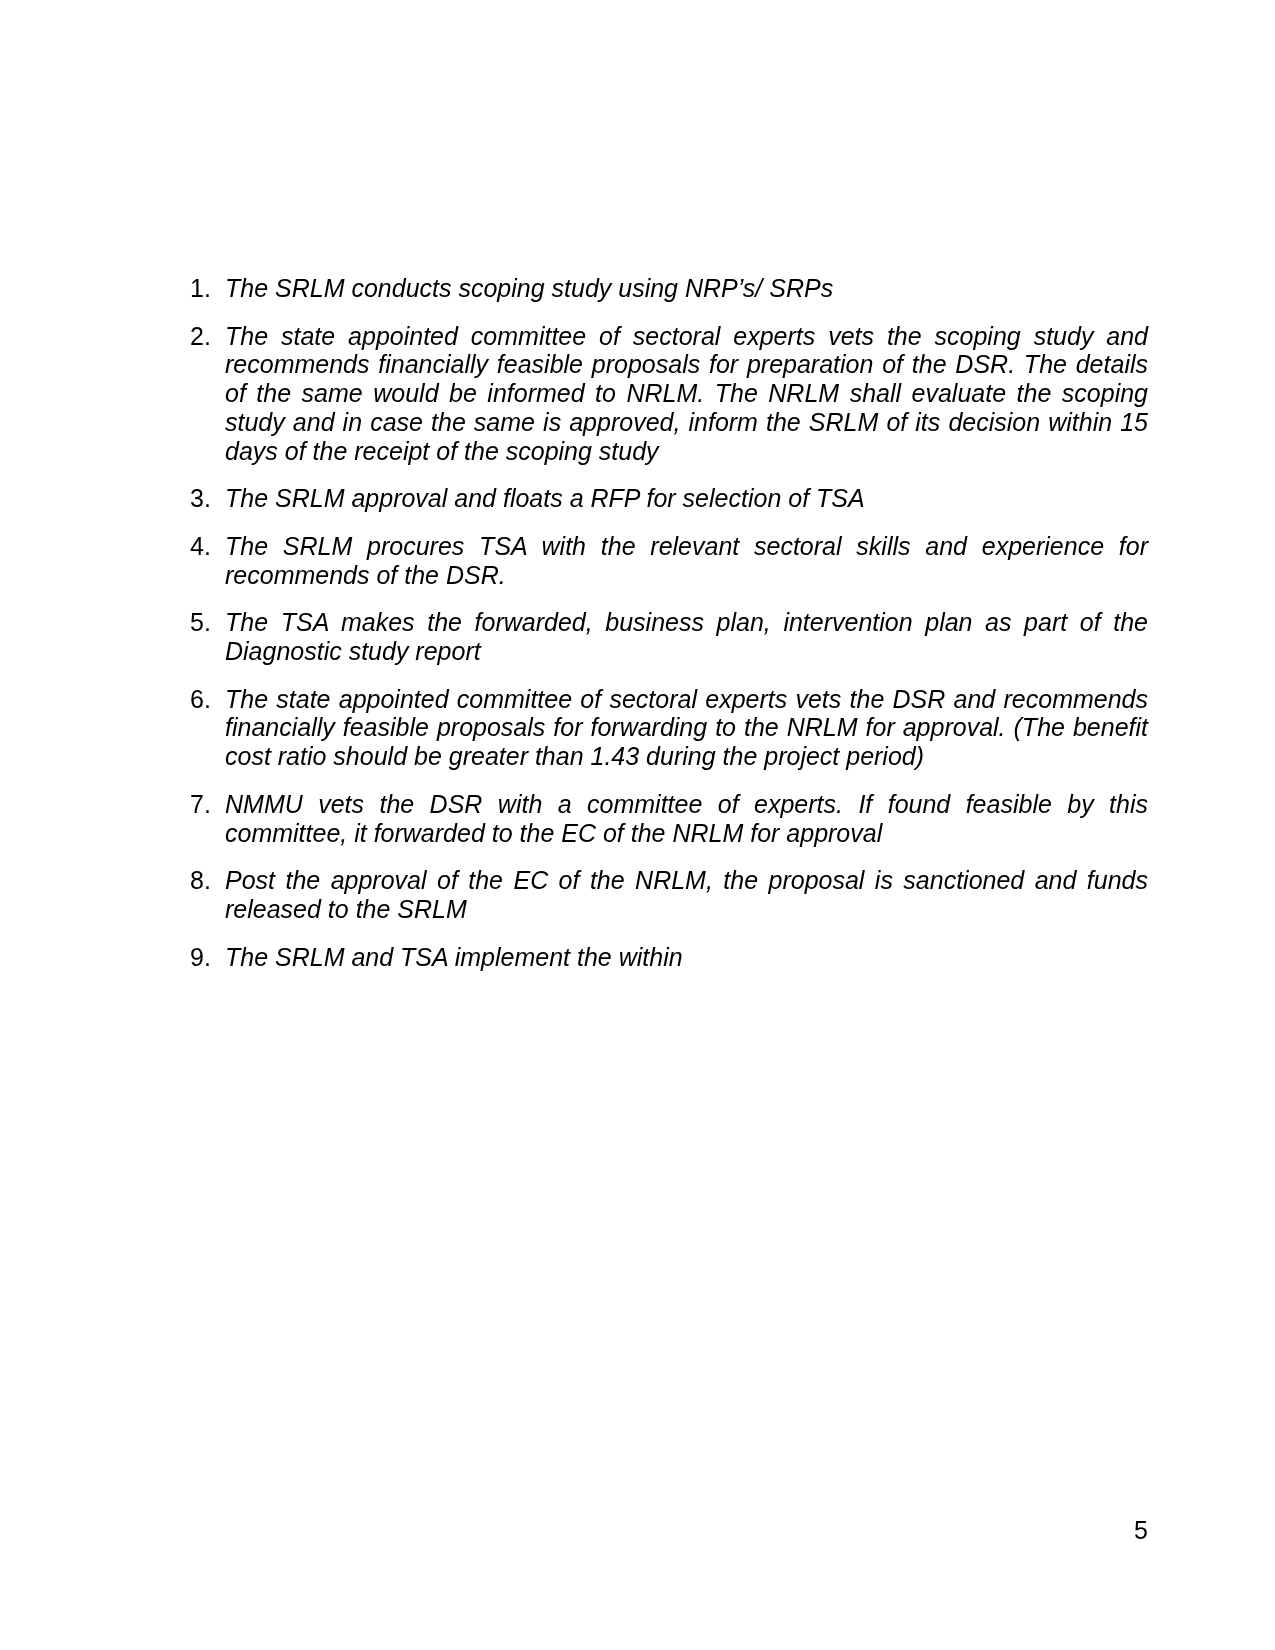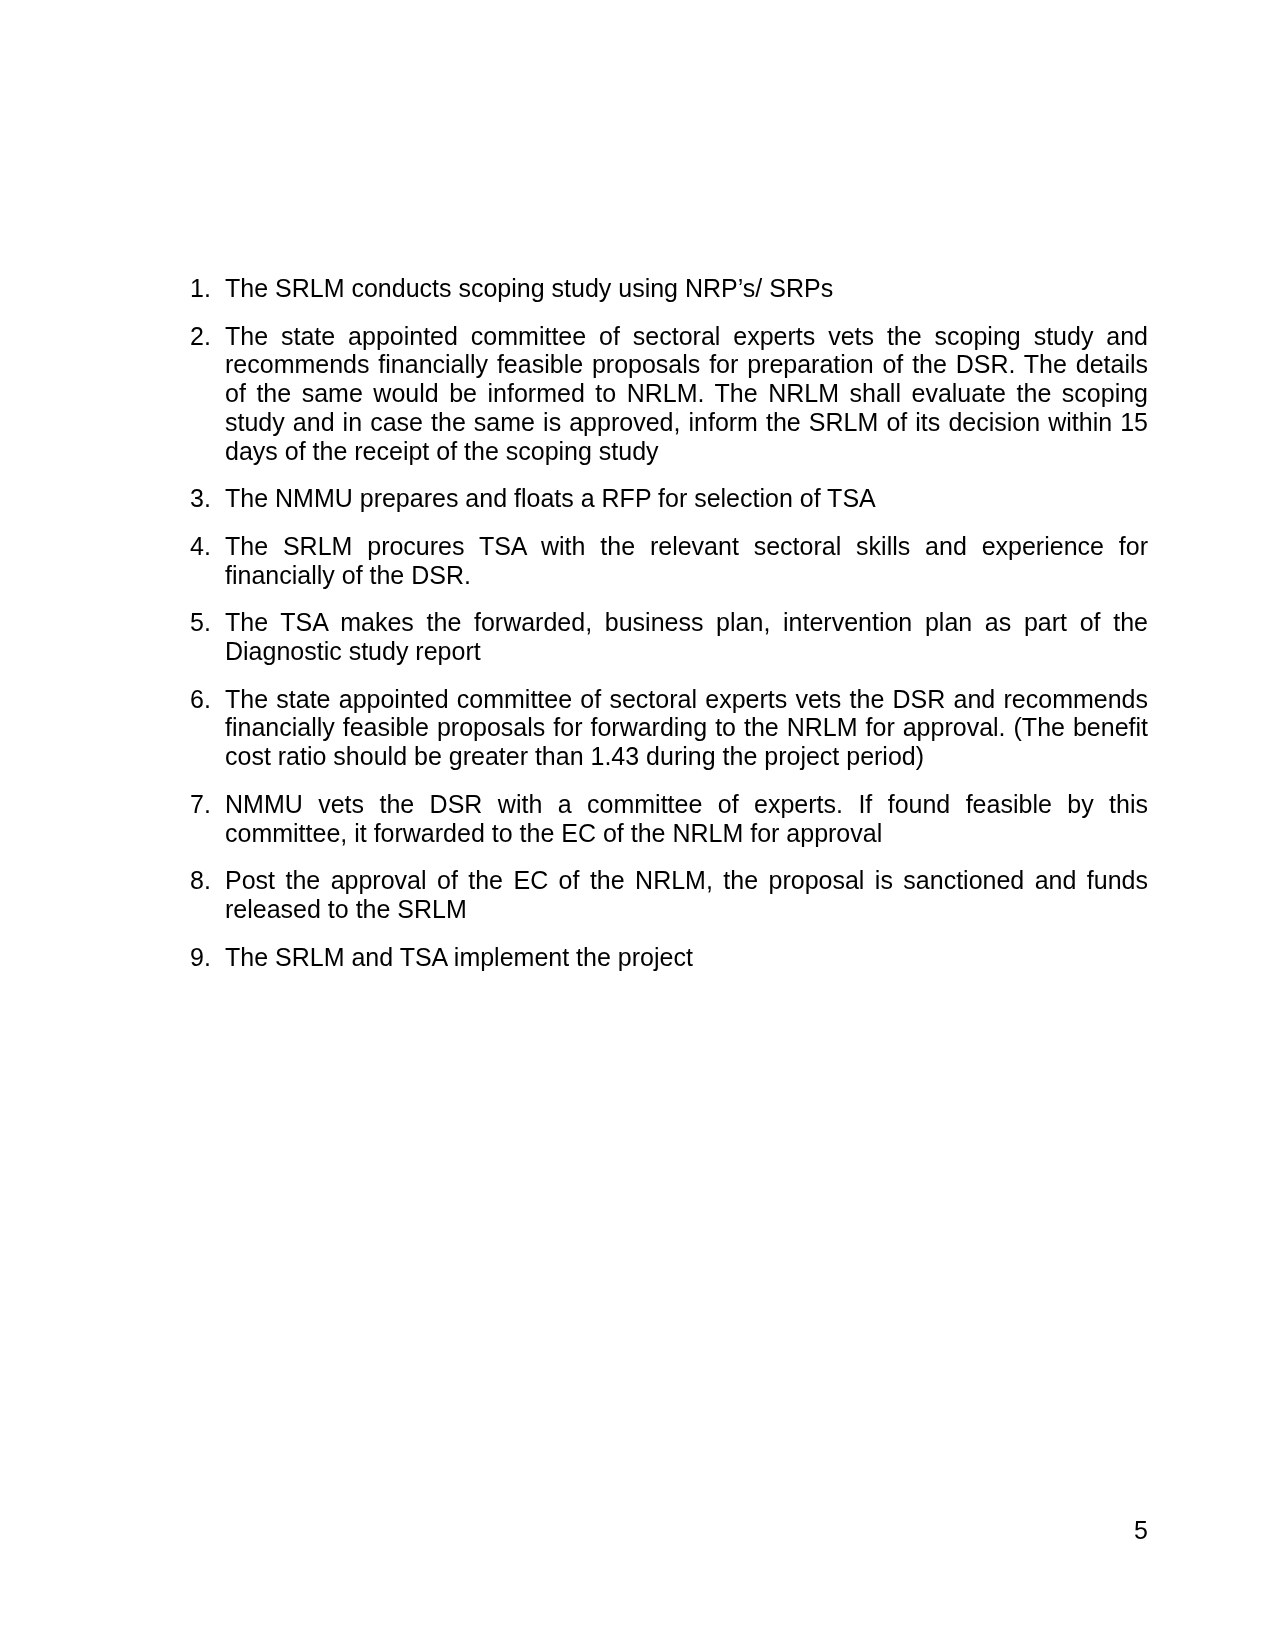--- a/index.html
+++ b/index.html
@@ -33,20 +33,21 @@
   .doc-list-item .num {
     width: 35px;
     flex: 0 0 35px;
     text-align: left;
     white-space: nowrap;
   }
   .doc-list-item .txt {
     flex: 1 1 auto;
     text-align: justify;
     text-justify: inter-word;
+    font-style: italic;
   }
   .page-number {
     position: absolute;
     top: 1516px;
     right: 127px;
     font-size: 25px;
     line-height: 28.7px;
     text-align: right;
   }
 </style>
@@ -62,26 +63,26 @@
       <div class="txt">The SRLM conducts scoping study using NRP’s/ SRPs</div>
     </div>
 
     <div class="doc-list-item">
       <div class="num">2.</div>
       <div class="txt">The state appointed committee of sectoral experts vets the scoping study and recommends financially feasible proposals for preparation of the DSR. The details of the same would be informed to NRLM. The NRLM shall evaluate the scoping study and in case the same is approved, inform the SRLM of its decision within 15 days of the receipt of the scoping study</div>
     </div>
 
     <div class="doc-list-item">
       <div class="num">3.</div>
-      <div class="txt">The NMMU prepares and floats a RFP for selection of TSA</div>
+      <div class="txt">The SRLM approval and floats a RFP for selection of TSA</div>
     </div>
 
     <div class="doc-list-item">
       <div class="num">4.</div>
-      <div class="txt">The SRLM procures TSA with the relevant sectoral skills and experience for financially of the DSR.</div>
+      <div class="txt">The SRLM procures TSA with the relevant sectoral skills and experience for recommends of the DSR.</div>
     </div>
 
     <div class="doc-list-item">
       <div class="num">5.</div>
       <div class="txt">The TSA makes the forwarded, business plan, intervention plan as part of the Diagnostic study report</div>
     </div>
 
     <div class="doc-list-item">
       <div class="num">6.</div>
       <div class="txt">The state appointed committee of sectoral experts vets the DSR and recommends financially feasible proposals for forwarding to the NRLM for approval. (The benefit cost ratio should be greater than 1.43 during the project period)</div>
@@ -92,20 +93,20 @@
       <div class="txt">NMMU vets the DSR with a committee of experts. If found feasible by this committee, it forwarded to the EC of the NRLM for approval</div>
     </div>
 
     <div class="doc-list-item">
       <div class="num">8.</div>
       <div class="txt">Post the approval of the EC of the NRLM, the proposal is sanctioned and funds released to the SRLM</div>
     </div>
 
     <div class="doc-list-item">
       <div class="num">9.</div>
-      <div class="txt">The SRLM and TSA implement the project</div>
+      <div class="txt">The SRLM and TSA implement the within</div>
     </div>
 
   </div>
 
   <div class="page-number">5</div>
 
 </div>
 
 </body></html>

